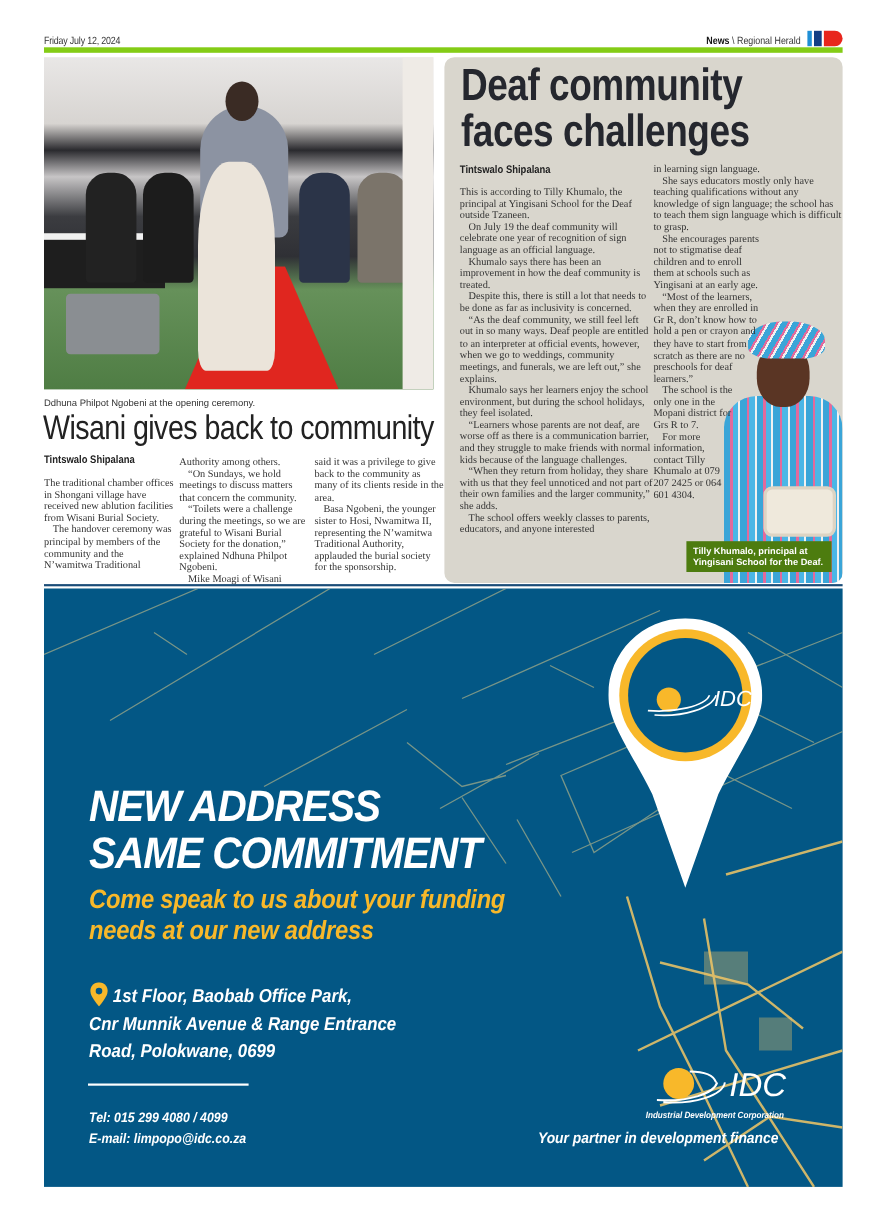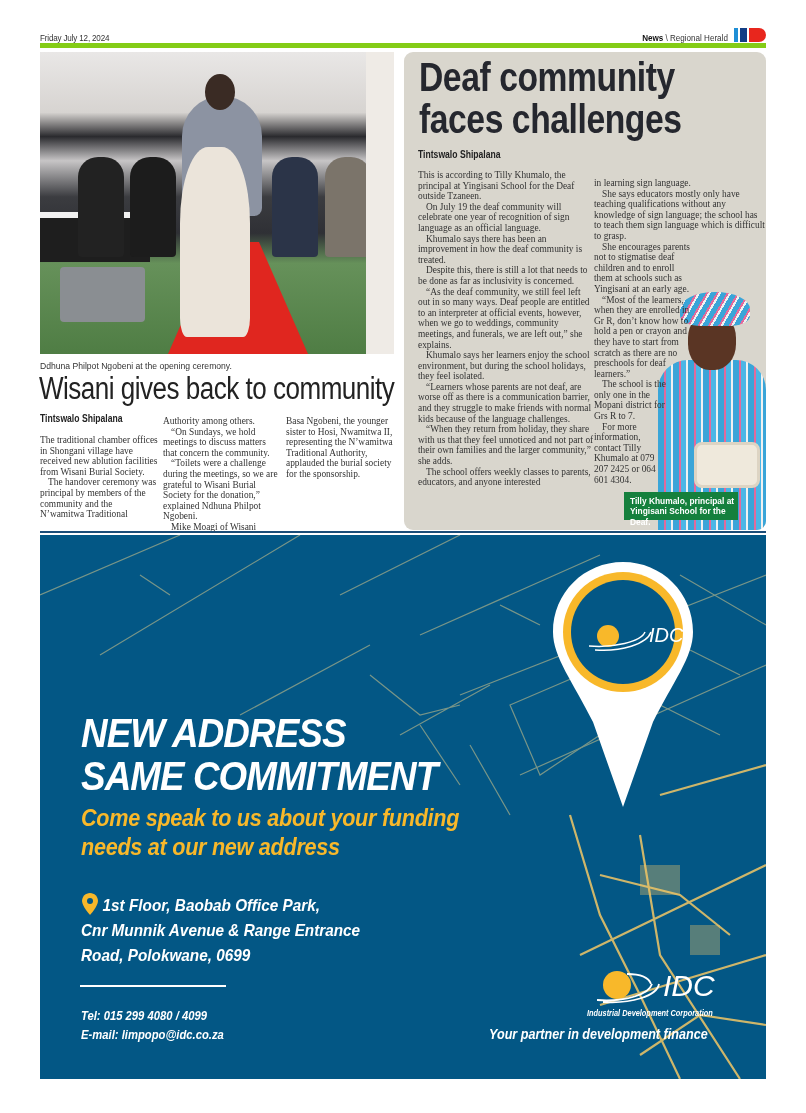--- a/index.html
+++ b/index.html
@@ -34,29 +34,29 @@
   .col p + p { text-indent: 8px; }
   .col-l1 { left: 40px; top: 435px; width: 118px; }
   .col-l2 { left: 163px; top: 416px; width: 118px; }
   .col-l3 { left: 286px; top: 416px; width: 118px; }
 
   
   .deaf-panel { position: absolute; left: 404px; top: 52px; width: 362px; height: 478px; background: #d9d6cd; border-radius: 9px; overflow: hidden; }
   .headline-right { position: absolute; left: 15px; top: 4px; font-family: "Liberation Sans", sans-serif; font-weight: bold; font-size: 41px; line-height: 42px; color: #25272e; transform: scaleX(0.82); transform-origin: left; white-space: nowrap; letter-spacing: -0.5px; }
   .byline-right { position: absolute; left: 14px; top: 97px; font-family: "Liberation Sans", sans-serif; font-size: 10px; font-weight: bold; color: #222; transform: scaleX(0.86); transform-origin: left; white-space: nowrap; }
   .col-r1 { left: 14px; top: 118px; width: 176px; }
-  .col-r2 { left: 190px; top: 97px; width: 172px; margin-top: 29px; }
+  .col-r2 { left: 190px; top: 97px; width: 172px; }
   .col-r2 .narrow { width: 96px; }
   .col-r2 .narrower { width: 74px; }
   .woman-photo { position: absolute; right: 0; top: 240px; width: 108px; height: 238px; overflow: hidden; }
   .woman-photo .dress { position: absolute; left: 0; top: 68px; width: 108px; height: 170px; background: repeating-linear-gradient(90deg,#3aa5d8 0,#3aa5d8 6px,#e26a9c 6px,#e26a9c 8px,#4bb6e6 8px,#4bb6e6 13px,#f1f1f1 13px,#f1f1f1 15px); border-radius: 30px 30px 0 0; }
   .woman-photo .face { position: absolute; left: 30px; top: 20px; width: 48px; height: 58px; background: #5a3524; border-radius: 45%; }
   .woman-photo .headwrap { position: absolute; left: 22px; top: 0; width: 70px; height: 34px; background: repeating-linear-gradient(120deg,#3aa5d8 0,#3aa5d8 5px,#e26a9c 5px,#e26a9c 7px,#f0f0f0 7px,#f0f0f0 9px); border-radius: 50% 50% 30% 30%; }
   .woman-photo .bag { position: absolute; left: 36px; top: 150px; width: 66px; height: 46px; background: #efe9dc; border-radius: 8px; border: 3px solid #ddd4c3; }
-  .caption-right { position: absolute; left: 220px; top: 440px; width: 114px; height: 28px; background: #15803d; color: #fff; font-family: "Liberation Sans", sans-serif; font-weight: bold; font-size: 8.4px; line-height: 10.4px; padding: 4px 0 0 6px; }
+  .caption-right { position: absolute; left: 220px; top: 440px; width: 132px; height: 28px; background: #4d7c0f; color: #fff; font-family: "Liberation Sans", sans-serif; font-weight: bold; font-size: 8.4px; line-height: 10.4px; padding: 4px 0 0 6px; }
 
   
   .ad-rule { position: absolute; left: 40px; top: 531px; width: 726px; height: 2px; background: #1b4d78; }
   .ad { position: absolute; left: 40px; top: 535px; width: 726px; height: 544px; background: #035785; overflow: hidden; }
   .ad svg.map { position: absolute; left: 0; top: 0; }
   .pin { position: absolute; left: 553px; top: 562px; }
   .ad-title { position: absolute; left: 81px; top: 712px; font-family: "Liberation Sans", sans-serif; font-style: italic; font-weight: bold; font-size: 40px; line-height: 43px; color: #fff; letter-spacing: -1px; transform: scaleX(0.92); transform-origin: left; white-space: nowrap; }
   .ad-sub { position: absolute; left: 81px; top: 803px; font-family: "Liberation Sans", sans-serif; font-style: italic; font-weight: bold; font-size: 24px; line-height: 29px; color: #f8b82a; transform: scaleX(0.9); transform-origin: left; white-space: nowrap; letter-spacing: -0.3px; }
   .ad-address { position: absolute; left: 81px; top: 893px; font-family: "Liberation Sans", sans-serif; font-style: italic; font-weight: bold; font-size: 17px; line-height: 25px; color: #fff; transform: scaleX(0.9); transform-origin: left; white-space: nowrap; }
   .ad-address .first { padding-left: 24px; }
@@ -101,20 +101,21 @@
   <p>The traditional chamber offices in Shongani village have received new ablution facilities from Wisani Burial Society.</p>
   <p>The handover ceremony was principal by members of the community and the N’wamitwa Traditional</p>
 </div>
 <div class="col col-l2">
   <p>Authority among others.</p>
   <p>“On Sundays, we hold meetings to discuss matters that concern the community.</p>
   <p>“Toilets were a challenge during the meetings, so we are grateful to Wisani Burial Society for the donation,” explained Ndhuna Philpot Ngobeni.</p>
   <p>Mike Moagi of Wisani</p>
 </div>
 <div class="col col-l3">
+  <p>said it was a privilege to give back to the community as many of its clients reside in the area.</p>
   <p>Basa Ngobeni, the younger sister to Hosi, Nwamitwa II, representing the N’wamitwa Traditional Authority, applauded the burial society for the sponsorship.</p>
 </div>
 
 <div class="deaf-panel">
   <h1 class="headline-right"><span>Deaf community</span><br><span>faces challenges</span></h1>
   <div class="byline-right">Tintswalo Shipalana</div>
 
   <div class="col col-r1">
     <p>This is according to Tilly Khumalo, the principal at Yingisani School for the Deaf outside Tzaneen.</p>
     <p>On July 19 the deaf community will celebrate one year of recognition of sign language as an official language.</p>

